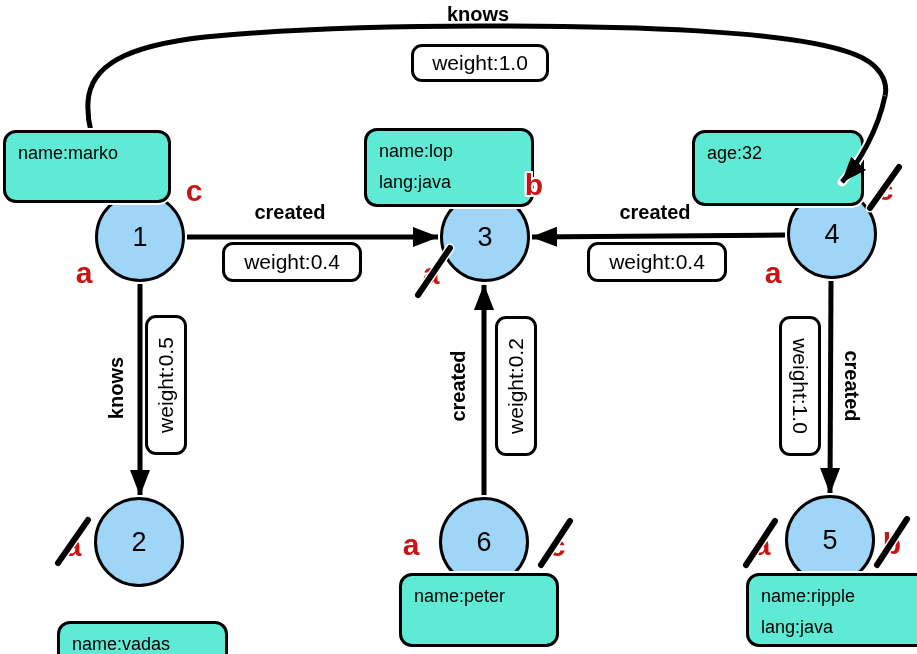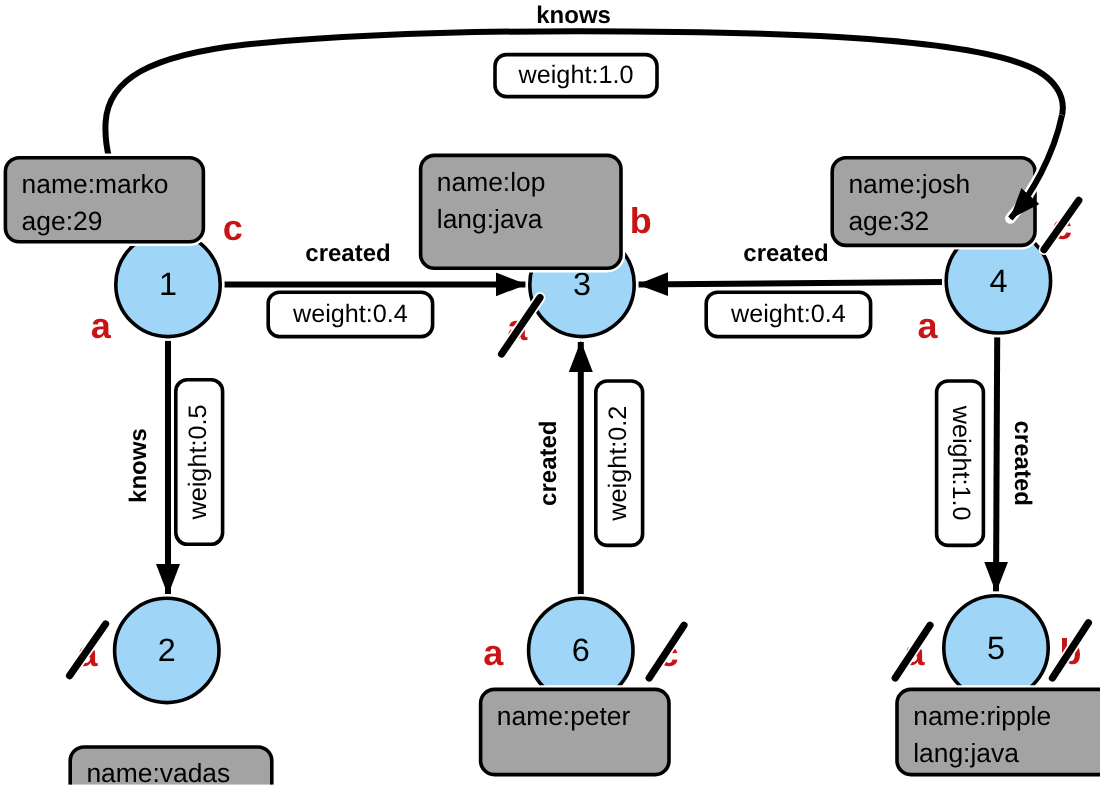--- a/index.html
+++ b/index.html
@@ -12,23 +12,23 @@
   .base-svg{z-index:1;}
   .over-svg{z-index:6;}
   .node{
     position:absolute;width:90px;height:90px;box-sizing:border-box;
     border:3px solid #000;border-radius:50%;
     display:flex;align-items:center;justify-content:center;
     font-size:27px;z-index:3;box-shadow:0 0 0 2px #fff;
     background:#9FD6F8;
   }
   .pbox{
-    position:absolute;background:#a3a3a3;border:3px solid #000;border-radius:13px;
+    position:absolute;background:#5eead4;border:3px solid #000;border-radius:13px;
     box-shadow:0 0 0 2px #fff;box-sizing:border-box;
-    font-size:22px;line-height:31px;padding:5px 12px 4px 12px;
+    font-size:18px;line-height:31px;padding:5px 12px 4px 12px;
     white-space:nowrap;z-index:4;
   }
   .wbox{
     position:absolute;background:#fff;border:3px solid #000;border-radius:11px;
     box-shadow:0 0 0 2px #fff;box-sizing:border-box;
     font-size:21px;white-space:nowrap;z-index:4;
     display:flex;align-items:center;justify-content:center;
     transform:translate(-50%,-50%);
   }
   .wbox.rot-ccw{transform:translate(-50%,-50%) rotate(-90deg);}
@@ -94,28 +94,26 @@
     </div>
   <div class="node" style="left: 785px; top: 495px; background: rgb(159, 214, 248); border-color: rgb(0, 0, 0);">
       <span>5</span>
     </div>
   <div class="node" style="left: 439px; top: 497px; background: rgb(159, 214, 248); border-color: rgb(0, 0, 0);">
       <span>6</span>
     </div>
 
   <div class="pbox" style="left:3px;top:130px;width:168px;height:73px;">
     <div>name:marko</div>
-    <div>age:29</div>
   </div>
-  <div class="pbox" style="left:349px;top:128px;width:170px;height:97px;">
+  <div class="pbox" style="left:364px;top:128px;width:170px;height:79px;">
     <div>name:lop</div>
     <div>lang:java</div>
   </div>
   <div class="pbox" style="left:692px;top:130px;width:172px;height:76px;">
-    <div>name:josh</div>
     <div>age:32</div>
   </div>
   <div class="pbox" style="left:57px;top:573px;width:171px;height:76px;margin-top:48px;">
     <div>name:vadas</div>
     <div>age:27</div>
   </div>
   <div class="pbox" style="left:399px;top:573px;width:160px;height:74px;">
     <div>name:peter</div>
   </div>
   <div class="pbox" style="left:746px;top:573px;width:193px;height:74px;">

